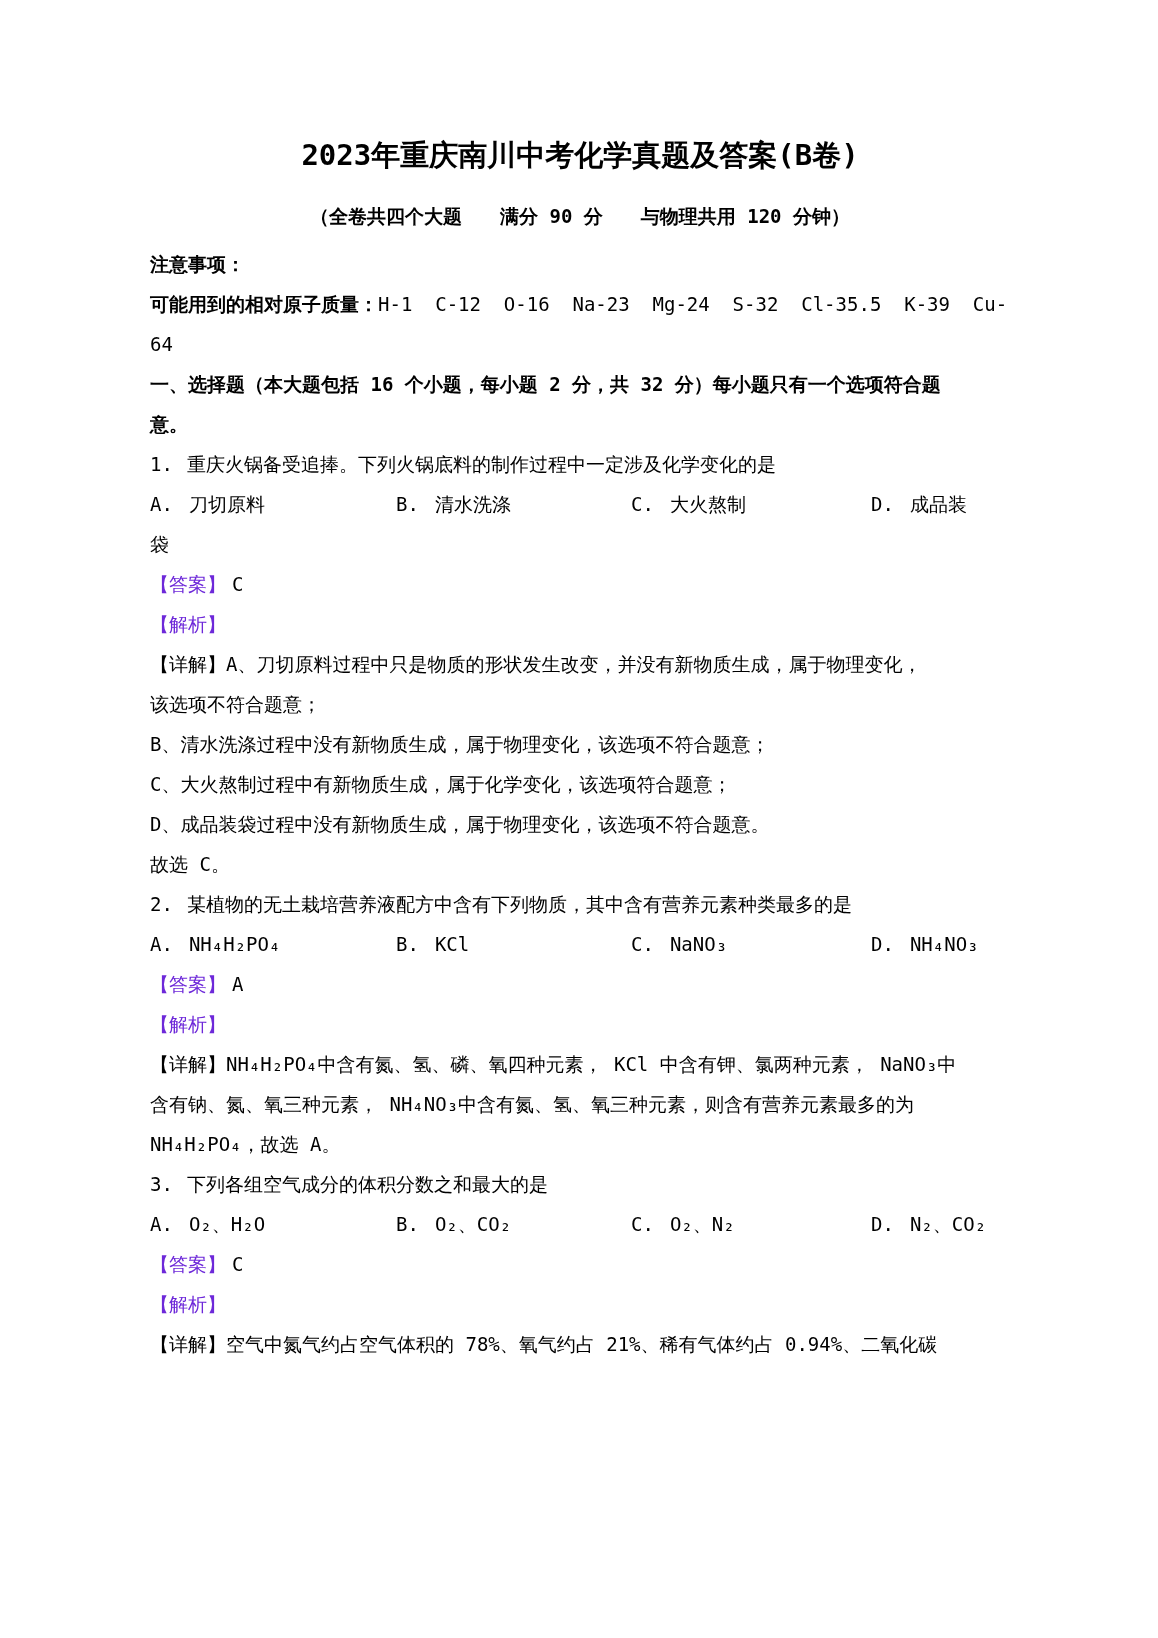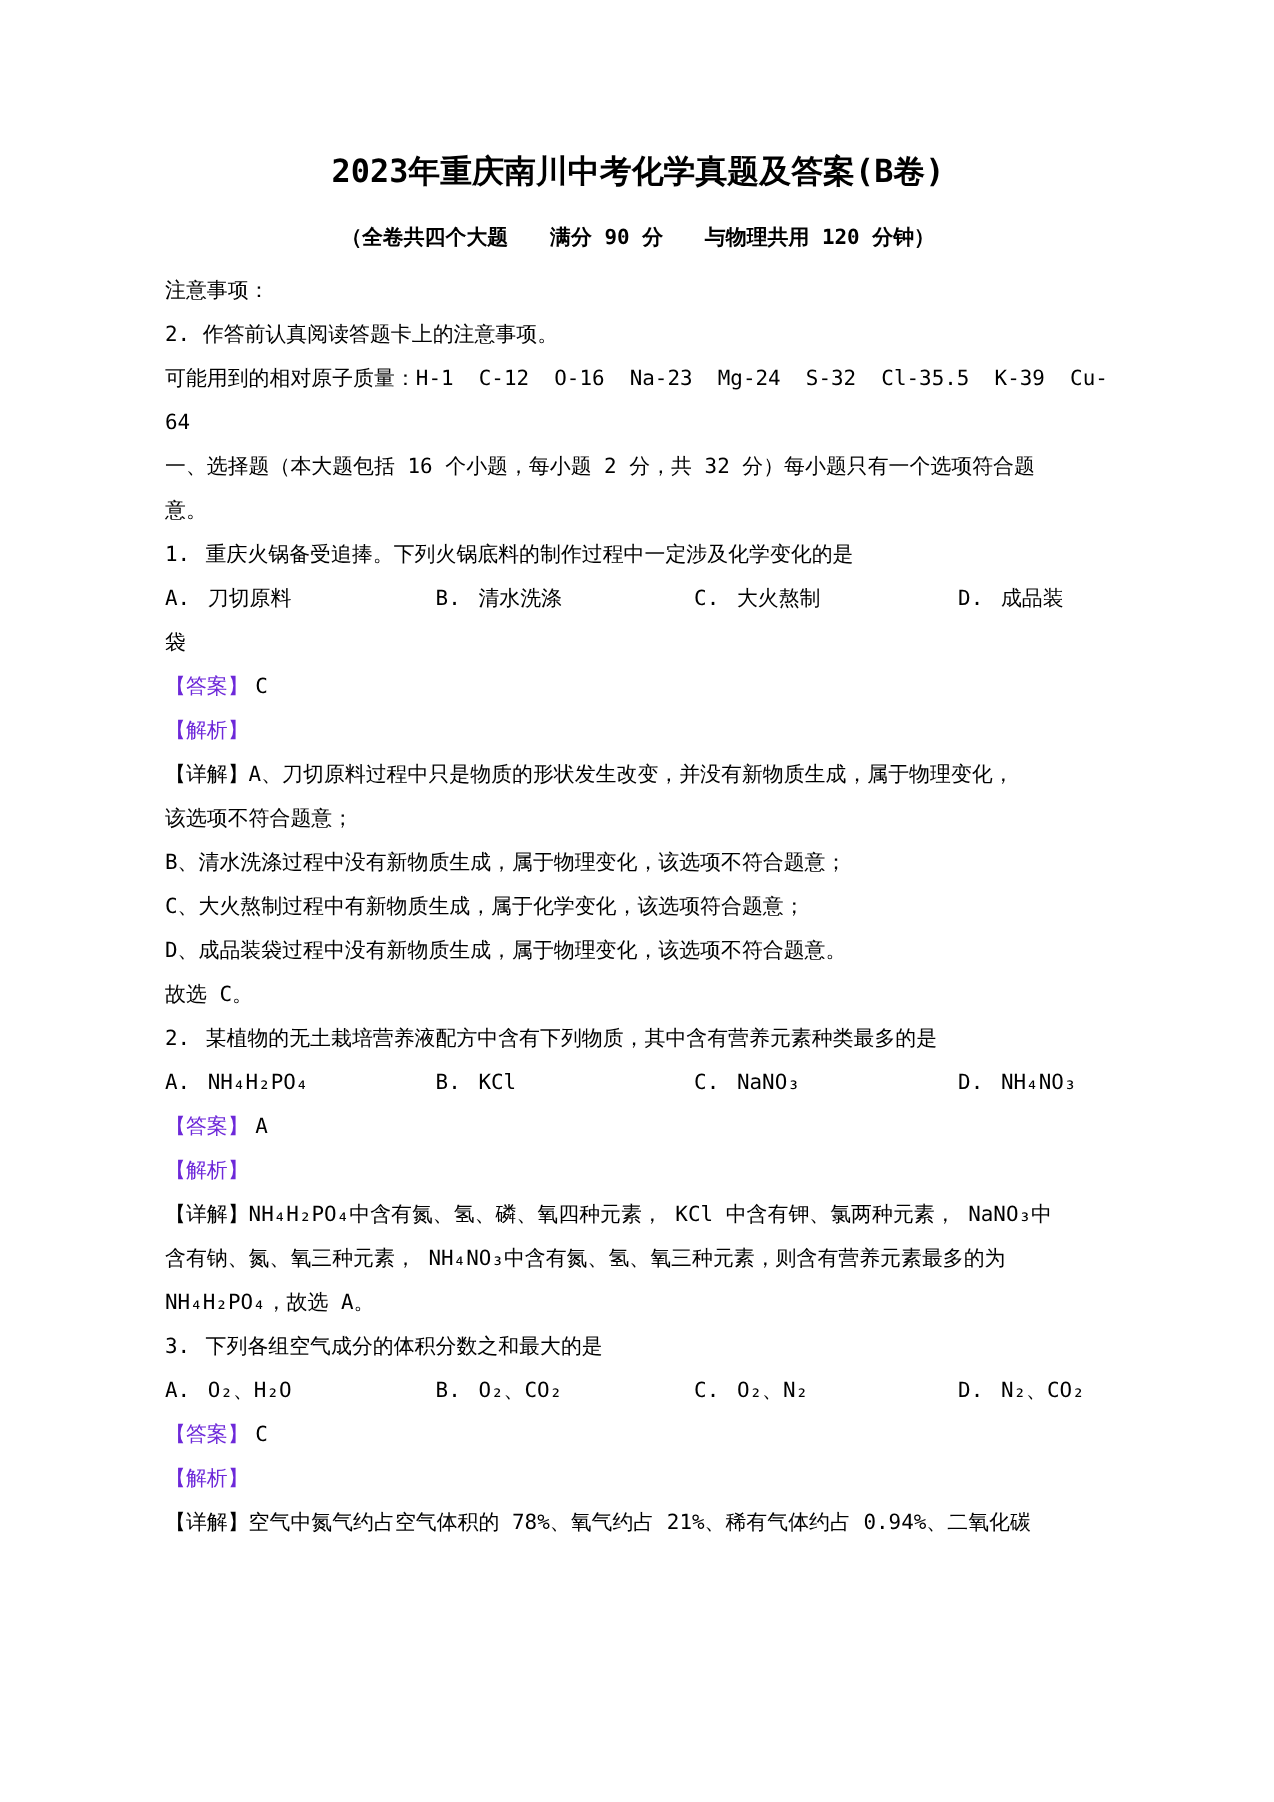--- a/index.html
+++ b/index.html
@@ -37,21 +37,21 @@
     white-space: pre-wrap;
   }
   .body-block { margin-top: 8px; }
   .line {
     font-size: 19px;
     line-height: 40px;
     height: 40px;
     white-space: pre-wrap;
     overflow: visible;
   }
-  .bold { font-weight: normal; }
+  .bold { font-weight: bold; }
   .blue { color: #6d28d9; }
   .qnum { margin-right: 14px; }
   .answer-letter { margin-left: 6px; }
   .opt { display: inline-block; vertical-align: top; }
   .opt-a { width: 246px; }
   .opt-b { width: 235px; }
   .opt-c { width: 240px; }
   .opt-d { width: auto; }
   .opt-letter { margin-right: 16px; }
 </style>
@@ -59,21 +59,20 @@
 <body>
 
 <div class="page">
 
   <h1 class="title">2023年重庆南川中考化学真题及答案(B卷)</h1>
   <div class="subtitle">（全卷共四个大题　　满分 90 分　　与物理共用 120 分钟）</div>
 
   <div class="body-block">
 
     <div class="line bold">注意事项：</div>
-    <div class="line bold">2. 作答前认真阅读答题卡上的注意事项。</div>
     <div class="line"><span class="bold">可能用到的相对原子质量：</span><span>H-1  C-12  O-16  Na-23  Mg-24  S-32  Cl-35.5  K-39  Cu-</span></div>
     <div class="line">64</div>
 
     <div class="line bold">一、选择题（本大题包括 16 个小题，每小题 2 分，共 32 分）每小题只有一个选项符合题</div>
     <div class="line bold">意。</div>
 
     <div class="line"><span class="qnum">1.</span><span>重庆火锅备受追捧。下列火锅底料的制作过程中一定涉及化学变化的是</span></div>
     <div class="line"><span class="opt opt-a"><span class="opt-letter">A.</span><span>刀切原料</span></span><span class="opt opt-b"><span class="opt-letter">B.</span><span>清水洗涤</span></span><span class="opt opt-c"><span class="opt-letter">C.</span><span>大火熬制</span></span><span class="opt opt-d"><span class="opt-letter">D.</span><span>成品装</span></span></div>
     <div class="line">袋</div>
     <div class="line"><span class="blue">【答案】</span><span class="answer-letter">C</span></div>

